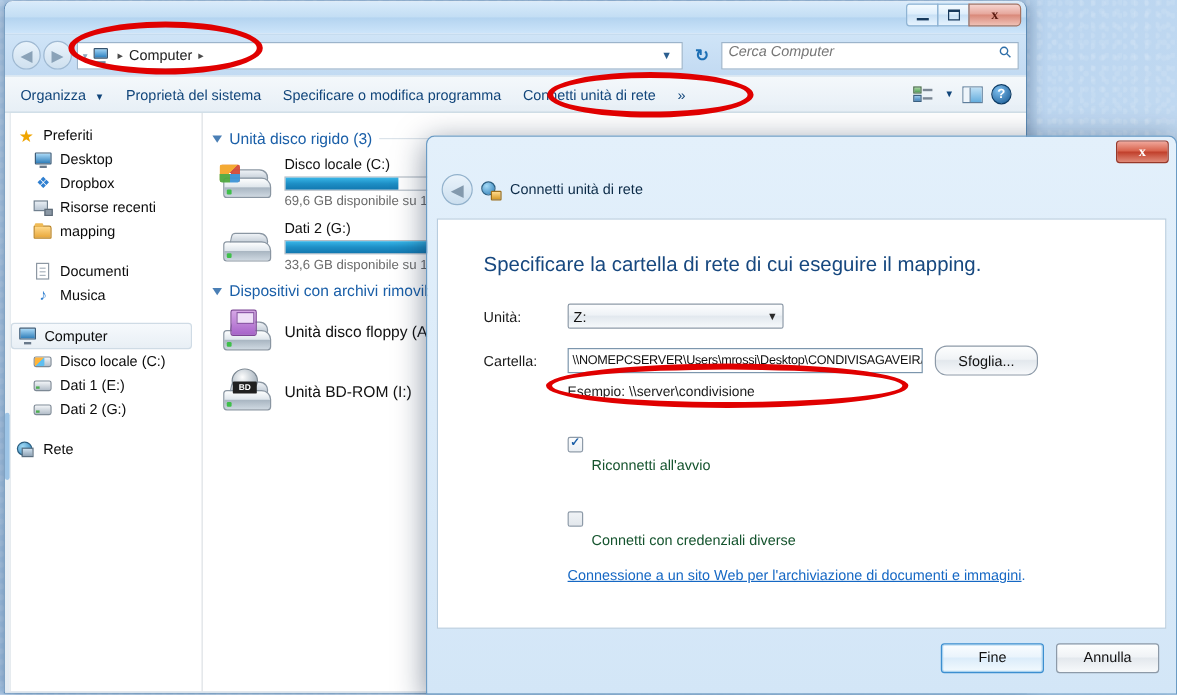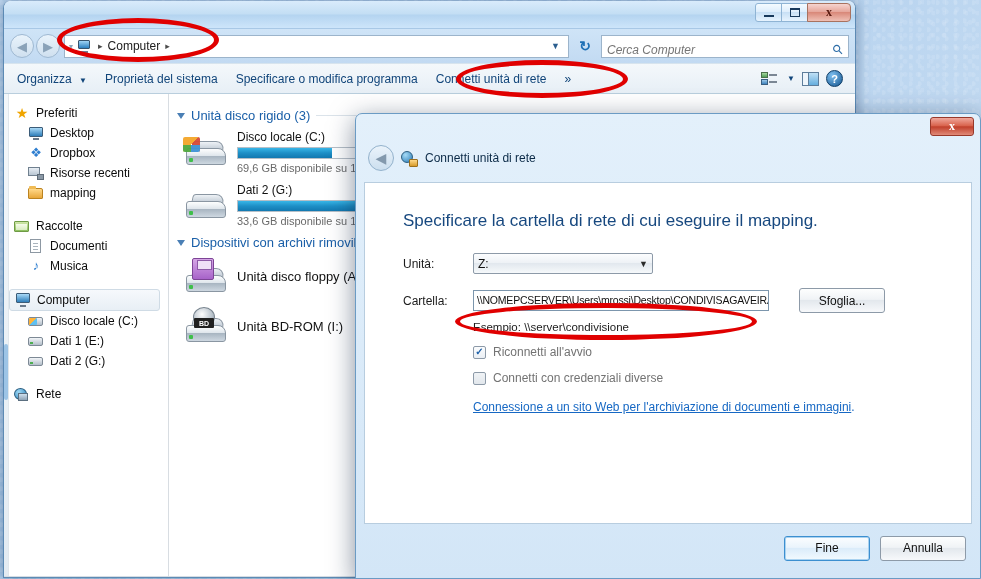--- a/index.html
+++ b/index.html
@@ -97,21 +97,21 @@
   .addr-caret { margin-left:auto; color:#2b5e8f; font-size:9px; padding:0 6px;}
   .refresh {
     width: 24px; height: 23px;
     display:flex;align-items:center;justify-content:center;
     color:#1c6fb5; font-size:14px; font-weight:bold;
     border:1px solid transparent;
   }
   .searchbox {
     width: 248px; height: 23px;
     background:#fff;border:1px solid #9cb4cb;
-    display:flex;align-items:flex-end;padding:0 5px;
+    display:flex;align-items:flex-start;padding:0 5px;
   }
   .searchbox input{
     border:none;outline:none;flex:1;font-size:12px;
     font-style:italic;color:#6d6d6d;font-family:"Liberation Sans",sans-serif;
     background:transparent;
   }
   .mag { color:#2e6ea8; font-size:13px; transform: rotate(-45deg); }
 
   
   .exp-cmdbar {
@@ -282,31 +282,31 @@
     letter-spacing:-0.2px; line-height:19px; white-space:nowrap; overflow:hidden;
   }
   .btn{
     height:25px; min-width:86px; padding:0 12px;
     background:linear-gradient(to bottom,#fdfefe 0%,#f0f3f6 45%,#e3e8ed 50%,#f7f9fb 100%);
     border:1px solid #8d9aa8; border-radius:3px;
     font-size:12px;color:#111;
     display:flex;align-items:center;justify-content:center;
     font-family:"Liberation Sans",sans-serif;
   }
-  .btn.sfoglia{ margin-left:30px; }
+  .btn.sfoglia{ margin-left:10px;border-radius:10px; }
   .hint{ font-size:11.5px;color:#1b1b1b; margin:8px 0 0 108px;}
   .check-row{ display:flex;align-items:center;gap:7px; margin:12px 0 0 108px;}
   .cbox{
     width:13px;height:13px;border:1px solid #8d9aa8;border-radius:2px;
     background:linear-gradient(to bottom,#fbfcfd,#eaeff4);
     display:flex;align-items:center;justify-content:center;
     font-size:10px; color:#1b5fa8; font-weight:bold; line-height:1;
   }
   .cbox.off{ background:linear-gradient(to bottom,#f0f3f6,#e2e7ec); color:transparent;}
-  .check-label{ font-size:12px;color:#737373;}
+  .check-label{ font-size:12px;color:#14532d;margin-top:36px;}
   .dlg-link{ margin:15px 0 0 108px; font-size:12px; color:#1668c4;}
   .dlg-link u{ text-decoration:underline;}
   .dlg-footer{
     position:absolute; left:8px; right:8px; bottom:10px; height:40px;
     display:flex; align-items:center; justify-content:flex-end; gap:10px; padding-right:6px;
   }
   .btn.primary{
     border-color:#3c8fd0; box-shadow:0 0 0 1px #a9d2f0 inset;
     background:linear-gradient(to bottom,#fbfdff 0%,#eaf4fc 45%,#dbecfa 50%,#f3fafe 100%);
   }
@@ -419,26 +419,20 @@
       </div>
       <div class="nav-row child">
         <span class="ico">
             <span class="ic-folder"></span>
           </span>
         <span>mapping</span>
       </div>
 
       <div class="nav-gap"></div>
 
-      <div class="nav-row">
-        <span class="ico">
-            <span class="ic-lib"></span>
-          </span>
-        <span>Raccolte</span>
-      </div>
       <div class="nav-row child">
         <span class="ico">
             <span class="ic-doc"></span>
           </span>
         <span>Documenti</span>
       </div>
       <div class="nav-row child">
         <span class="ico ic-music">♪</span>
         <span>Musica</span>
       </div>

